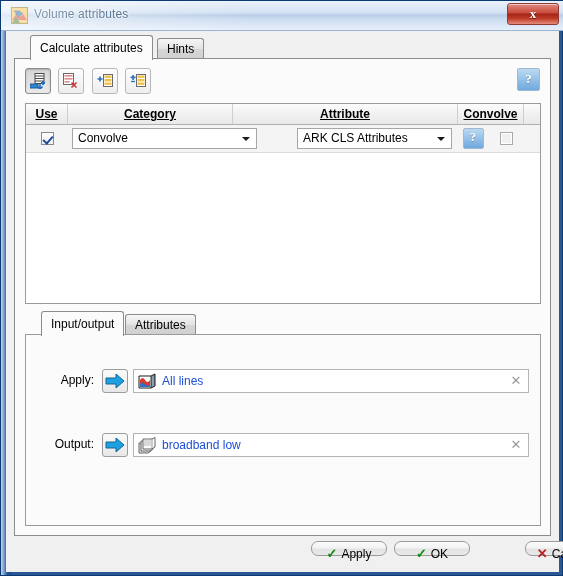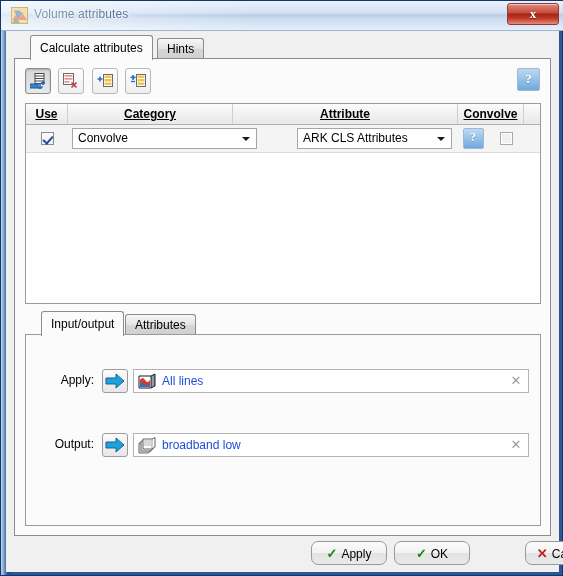--- a/index.html
+++ b/index.html
@@ -290,21 +290,21 @@
     cursor: pointer;
     color: #9a9a9a;
     font-size: 13px; line-height: 14px; text-align: center;
     font-family: "Liberation Sans", sans-serif;
   }
 
   
   .btnbar { position: absolute; left: 0; top: 508px; width: 553px; height: 33px; }
   .btn {
     position: absolute; top: 2px;
-    height: 24px;
+    height: 15px;
     border: 1px solid #9a9a9a;
     border-radius: 7px;
     background: linear-gradient(to bottom,#fbfbfb 0%, #f2f2f2 48%, #e3e3e3 52%, #e9e9e9 100%);
     font-size: 12px; color: #000;
     cursor: pointer;
     text-align: center;
     line-height: 23px;
     white-space: nowrap;
   }
   .btn .tick { color: #148a14; font-weight: bold; margin-right: 4px; font-size: 13px; }

